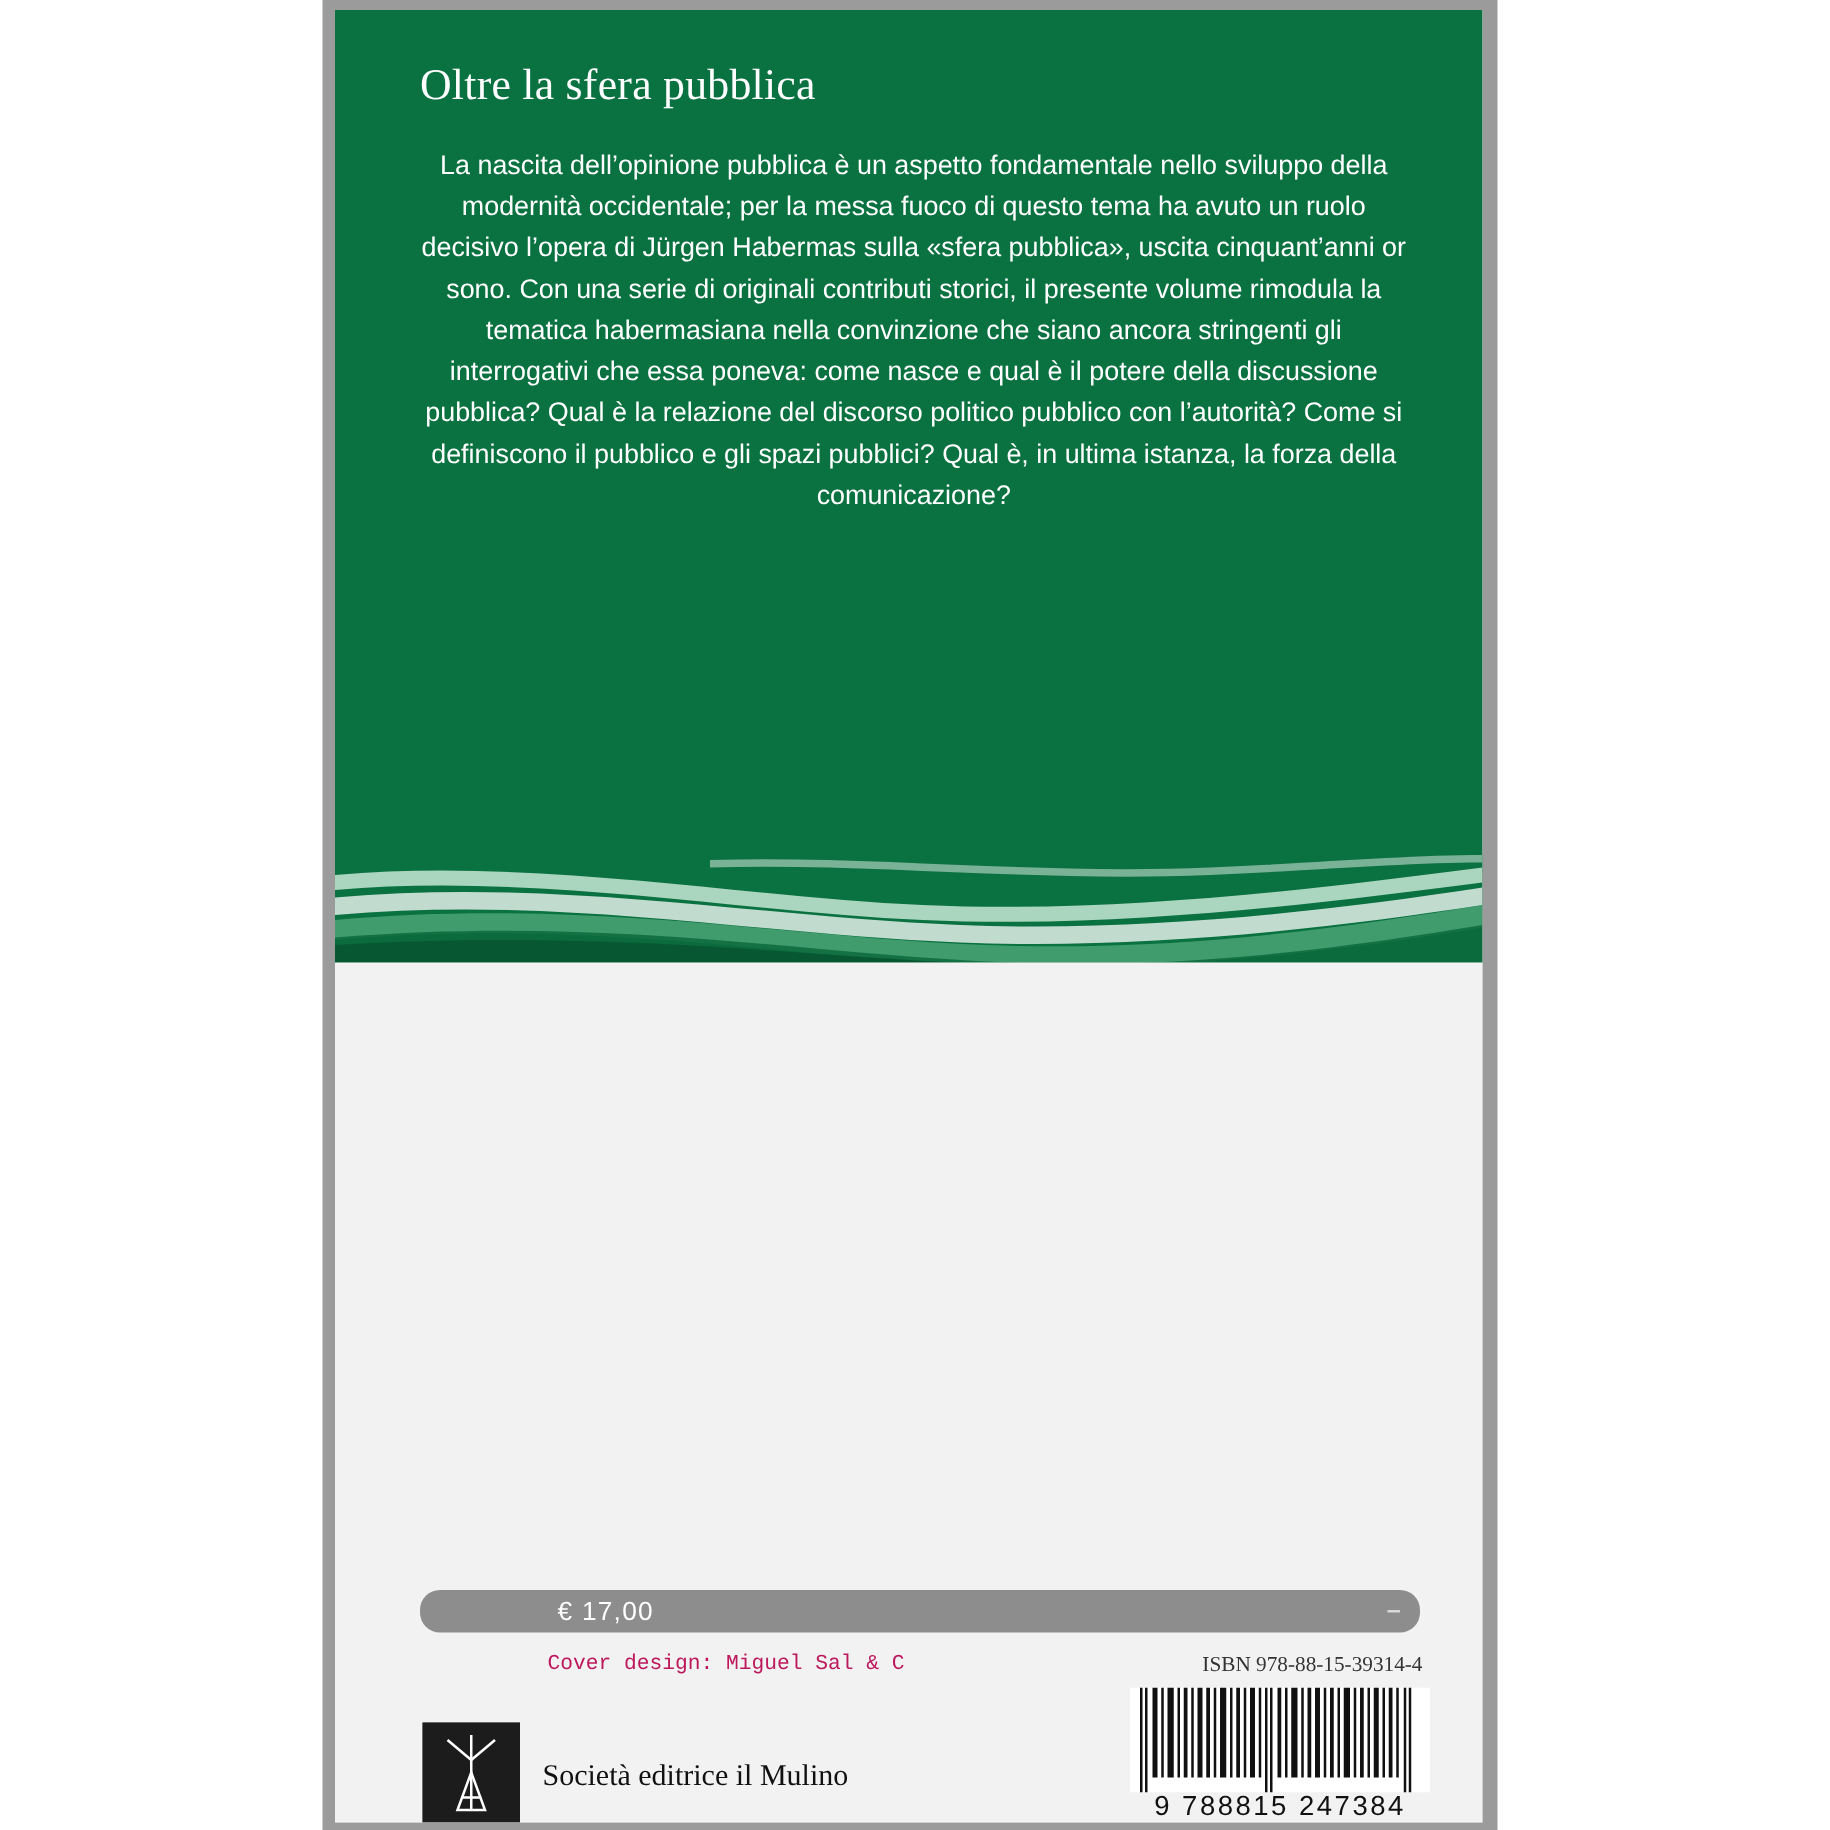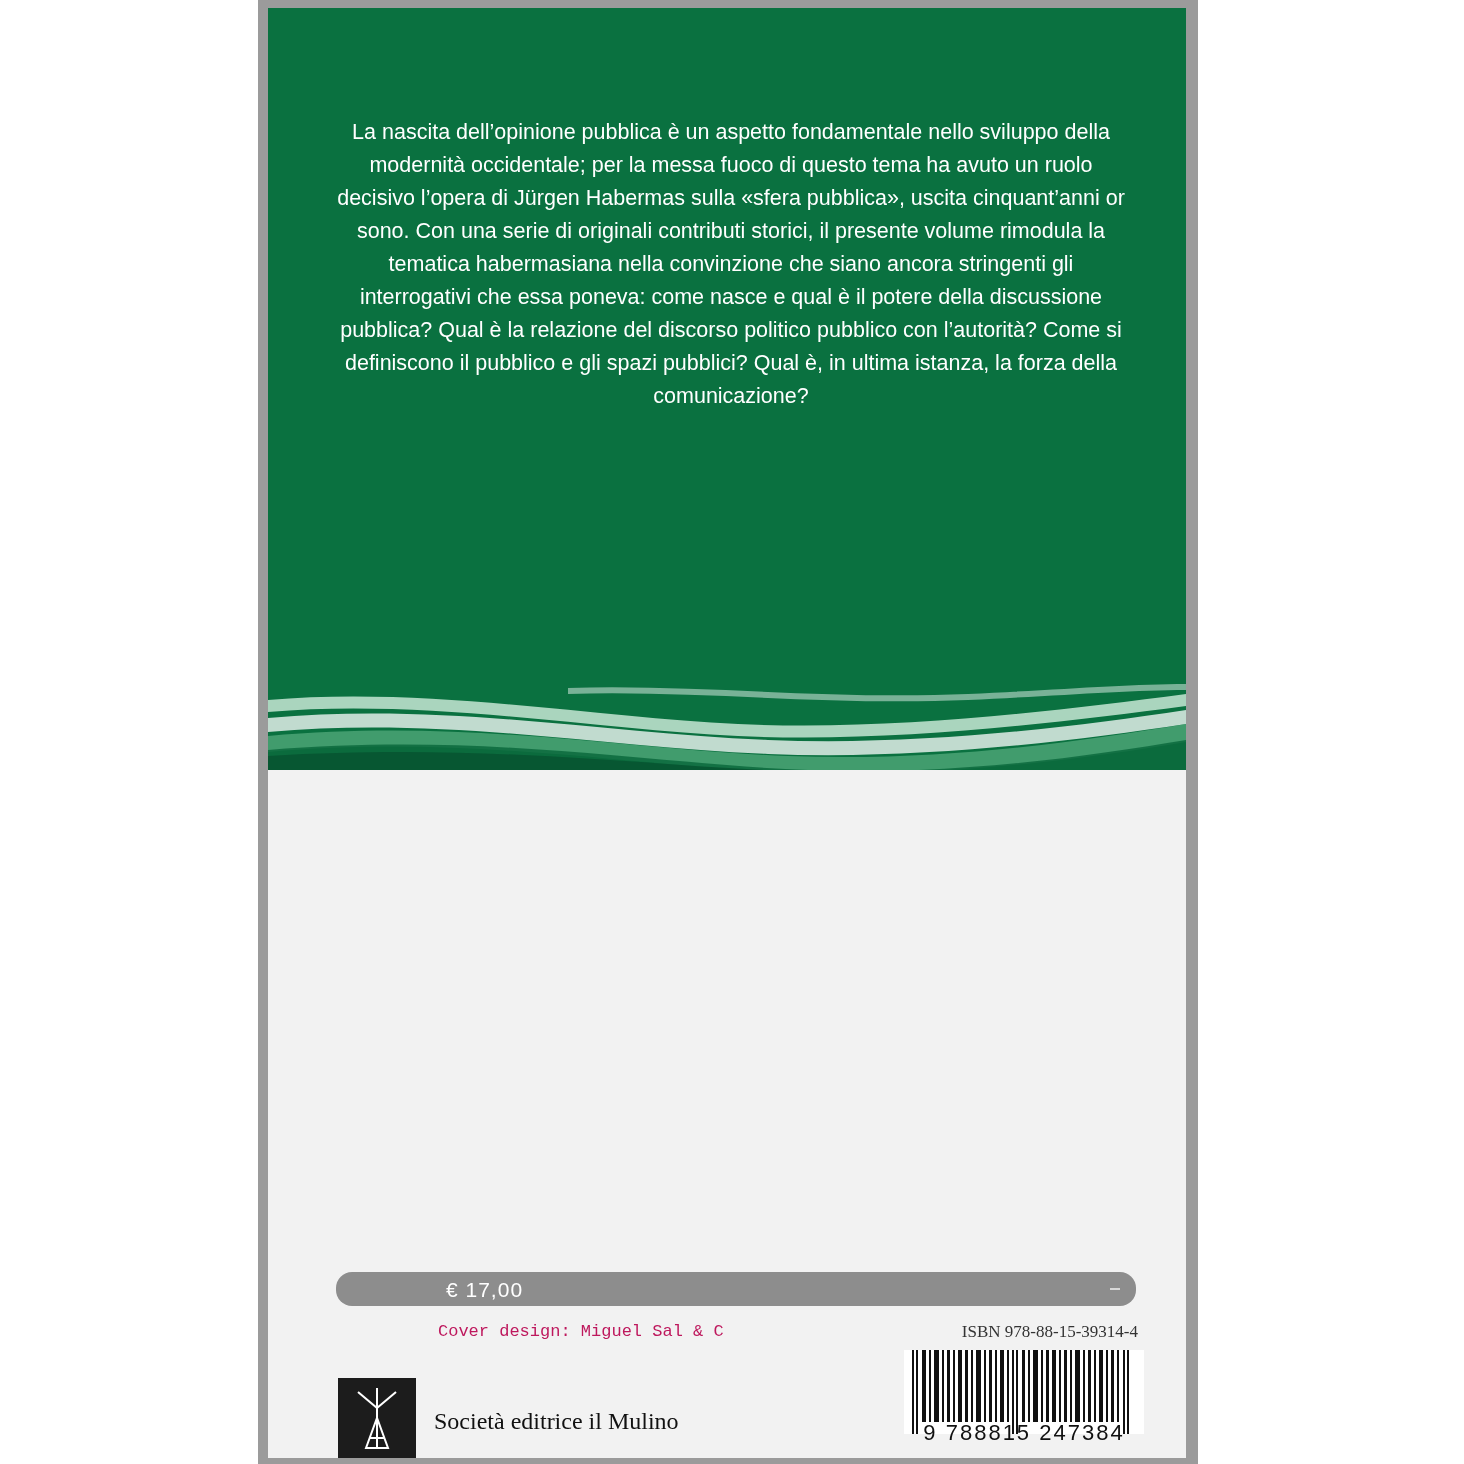--- a/index.html
+++ b/index.html
@@ -181,21 +181,21 @@
   #barcode-bars {
     position: absolute;
     left: 0;
     top: 0;
     width: 240px;
     height: 84px;
   }
   #barcode-digits {
     position: absolute;
     left: 0;
-    top: 70px;
+    top: 82px;
     width: 240px;
     font-family: "Liberation Sans", sans-serif;
     font-size: 22px;
     color: #111111;
     letter-spacing: 2px;
     text-align: center;
   }
 
   
   #publisher-logo {
@@ -232,20 +232,21 @@
           <rect x="0" y="0" width="918" height="88" fill="#0a7140"></rect>
           <path d="M0,16 C160,2 330,34 470,40 C620,47 780,28 918,10 L918,22 C780,40 620,59 470,52 C330,46 160,14 0,28 Z" fill="#b9ddc9" opacity="0.92"></path>
           <path d="M0,34 C180,18 340,50 500,56 C650,62 800,44 918,26 L918,40 C800,58 650,76 500,70 C340,64 180,32 0,48 Z" fill="#ffffff" opacity="0.75"></path>
           <path d="M0,52 C200,34 360,66 520,72 C670,78 810,58 918,40 L918,58 C810,76 670,94 520,88 C360,82 200,50 0,68 Z" fill="#6fbf92" opacity="0.55"></path>
           <path d="M0,66 C220,48 380,80 540,86 C690,92 820,72 918,56 L918,88 L0,88 Z" fill="#0c6a3d" opacity="0.85"></path>
           <path d="M0,72 C240,58 400,86 560,88 L0,88 Z" fill="#054f2d" opacity="0.7"></path>
           <path d="M300,4 C430,0 560,16 700,10 C790,6 860,0 918,0 L918,6 C860,6 790,12 700,16 C560,22 430,6 300,10 Z" fill="#e8f4ee" opacity="0.5"></path>
         </svg>
       </div>
 
+      <div id="book-title">Oltre la sfera pubblica</div>
 
       <div id="blurb">La nascita dell’opinione pubblica è un aspetto fondamentale nello sviluppo della modernità occidentale; per la messa fuoco di questo tema ha avuto un ruolo decisivo l’opera di Jürgen Habermas sulla «sfera pubblica», uscita cinquant’anni or sono. Con una serie di originali contributi storici, il presente volume rimodula la tematica habermasiana nella convinzione che siano ancora stringenti gli interrogativi che essa poneva: come nasce e qual è il potere della discussione pubblica? Qual è la relazione del discorso politico pubblico con l’autorità? Come si definiscono il pubblico e gli spazi pubblici? Qual è, in ultima istanza, la forza della comunicazione?</div>
     </div>
 
     <div id="white-panel">
 
 
       <div id="price-bar">
         <span id="price-text">€  17,00</span>
         <span id="price-bar-tick"></span>

